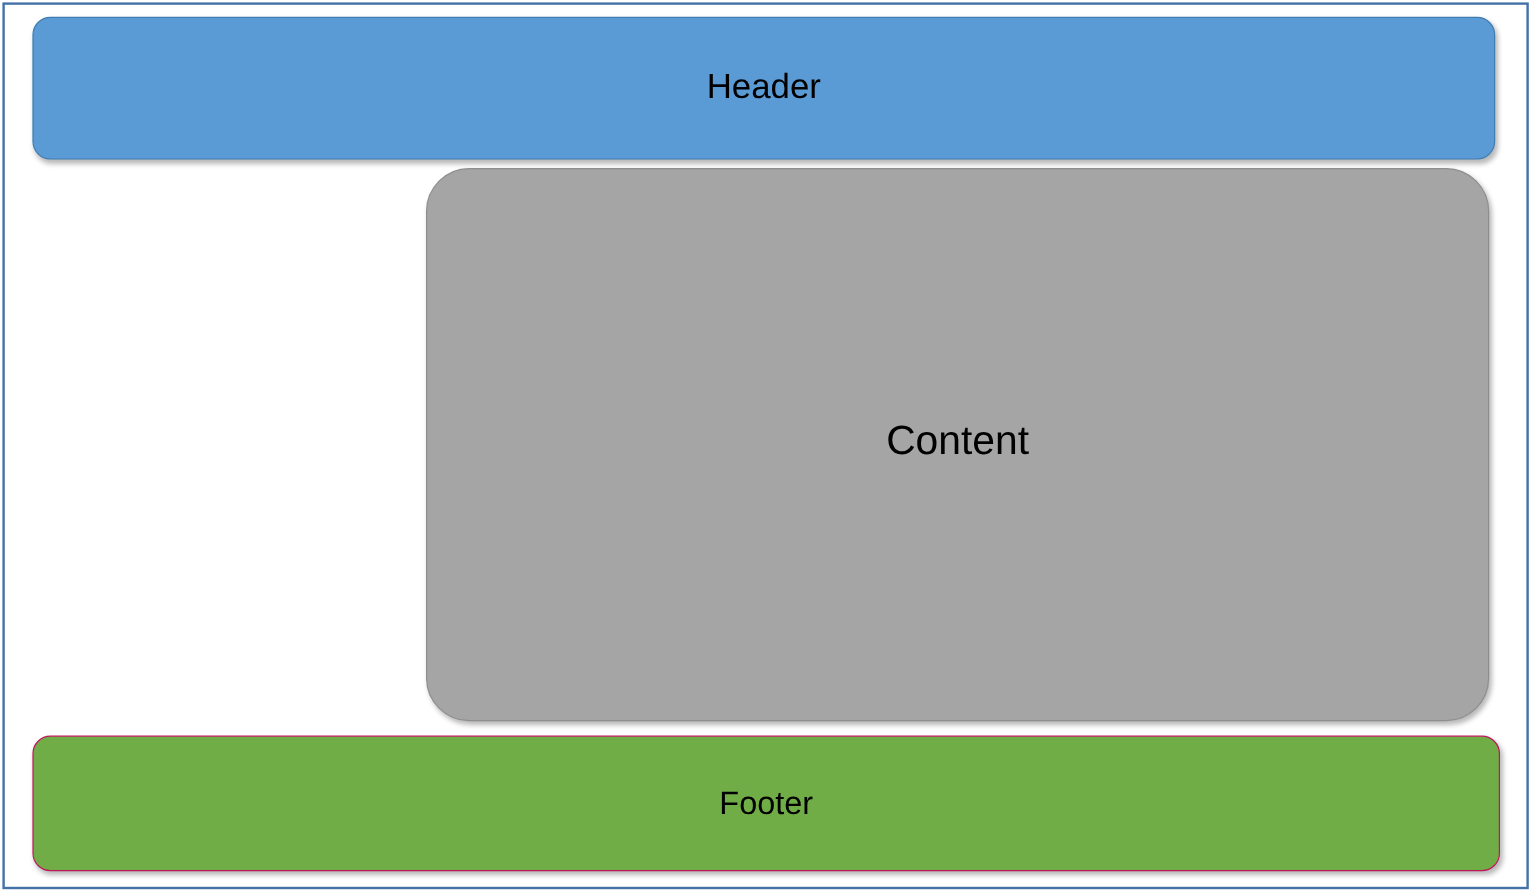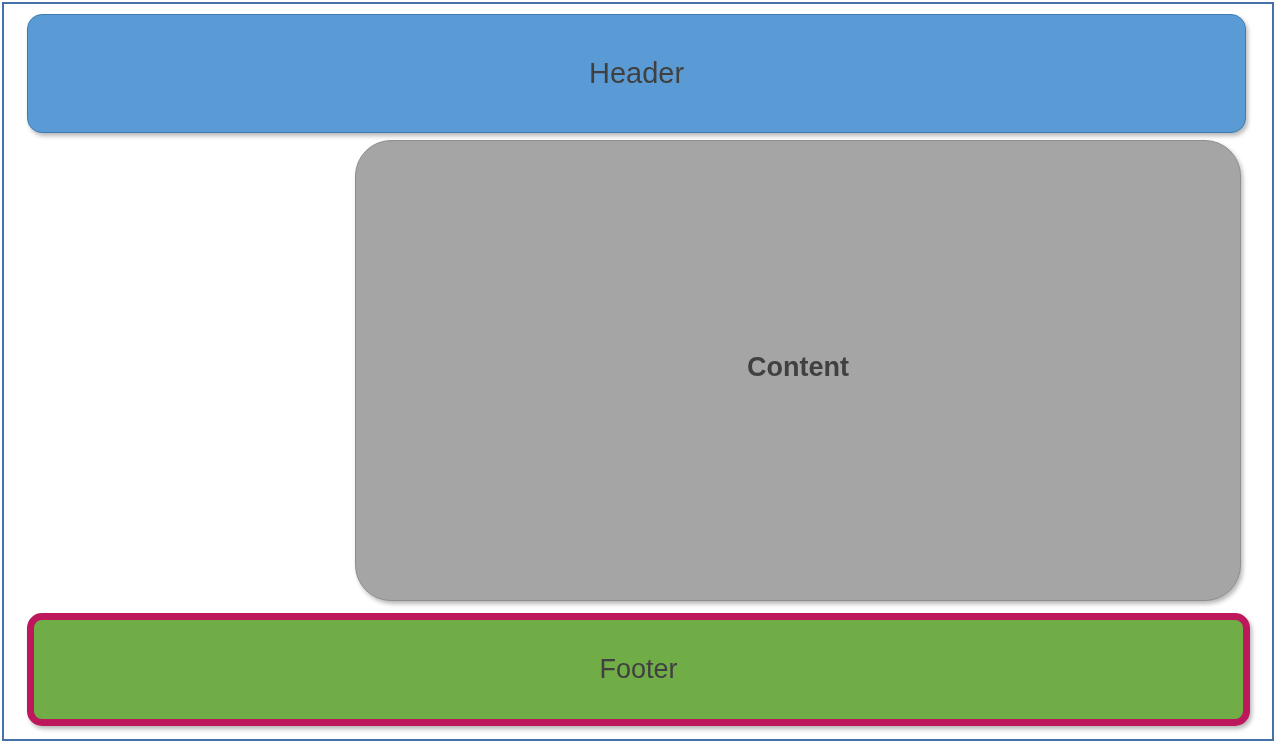--- a/index.html
+++ b/index.html
@@ -37,21 +37,21 @@
     align-items: center;
     justify-content: center;
     color: #ffffff;
     text-align: center;
     line-height: 1.15;
     white-space: nowrap;
     box-shadow: 2px 3px 4px rgba(0,0,0,0.28);
   }
   .block .label {
     display: block;
-    color: #404040;
+    color: #000000;
     font-weight: 400;
   }
 
   
   #header-block {
     left: 27px;
     top: 14px;
     width: 1219px;
     height: 119px;
     background: #5B9BD5;
@@ -82,34 +82,33 @@
   #content-block {
     left: 355px;
     top: 140px;
     width: 886px;
     height: 461px;
     background: #A5A5A5;
     border: 1px solid #8E8E8E;
     border-radius: 36px;
   }
   #content-block .label {
-    font-size: 27px;
+    font-size: 34px;
     position: relative;
     top: -3px;
-    font-weight: bold;
   }
 
   
   #footer-block {
     left: 27px;
     top: 613px;
     width: 1223px;
     height: 113px;
     background: #70AD47;
-    border: 7px solid #be185d;
+    border: 1px solid #be185d;
     border-radius: 15px;
   }
   #footer-block .label {
     font-size: 27px;
   }
 </style>
 </head>
 <body>
 
 <div id="canvas">

